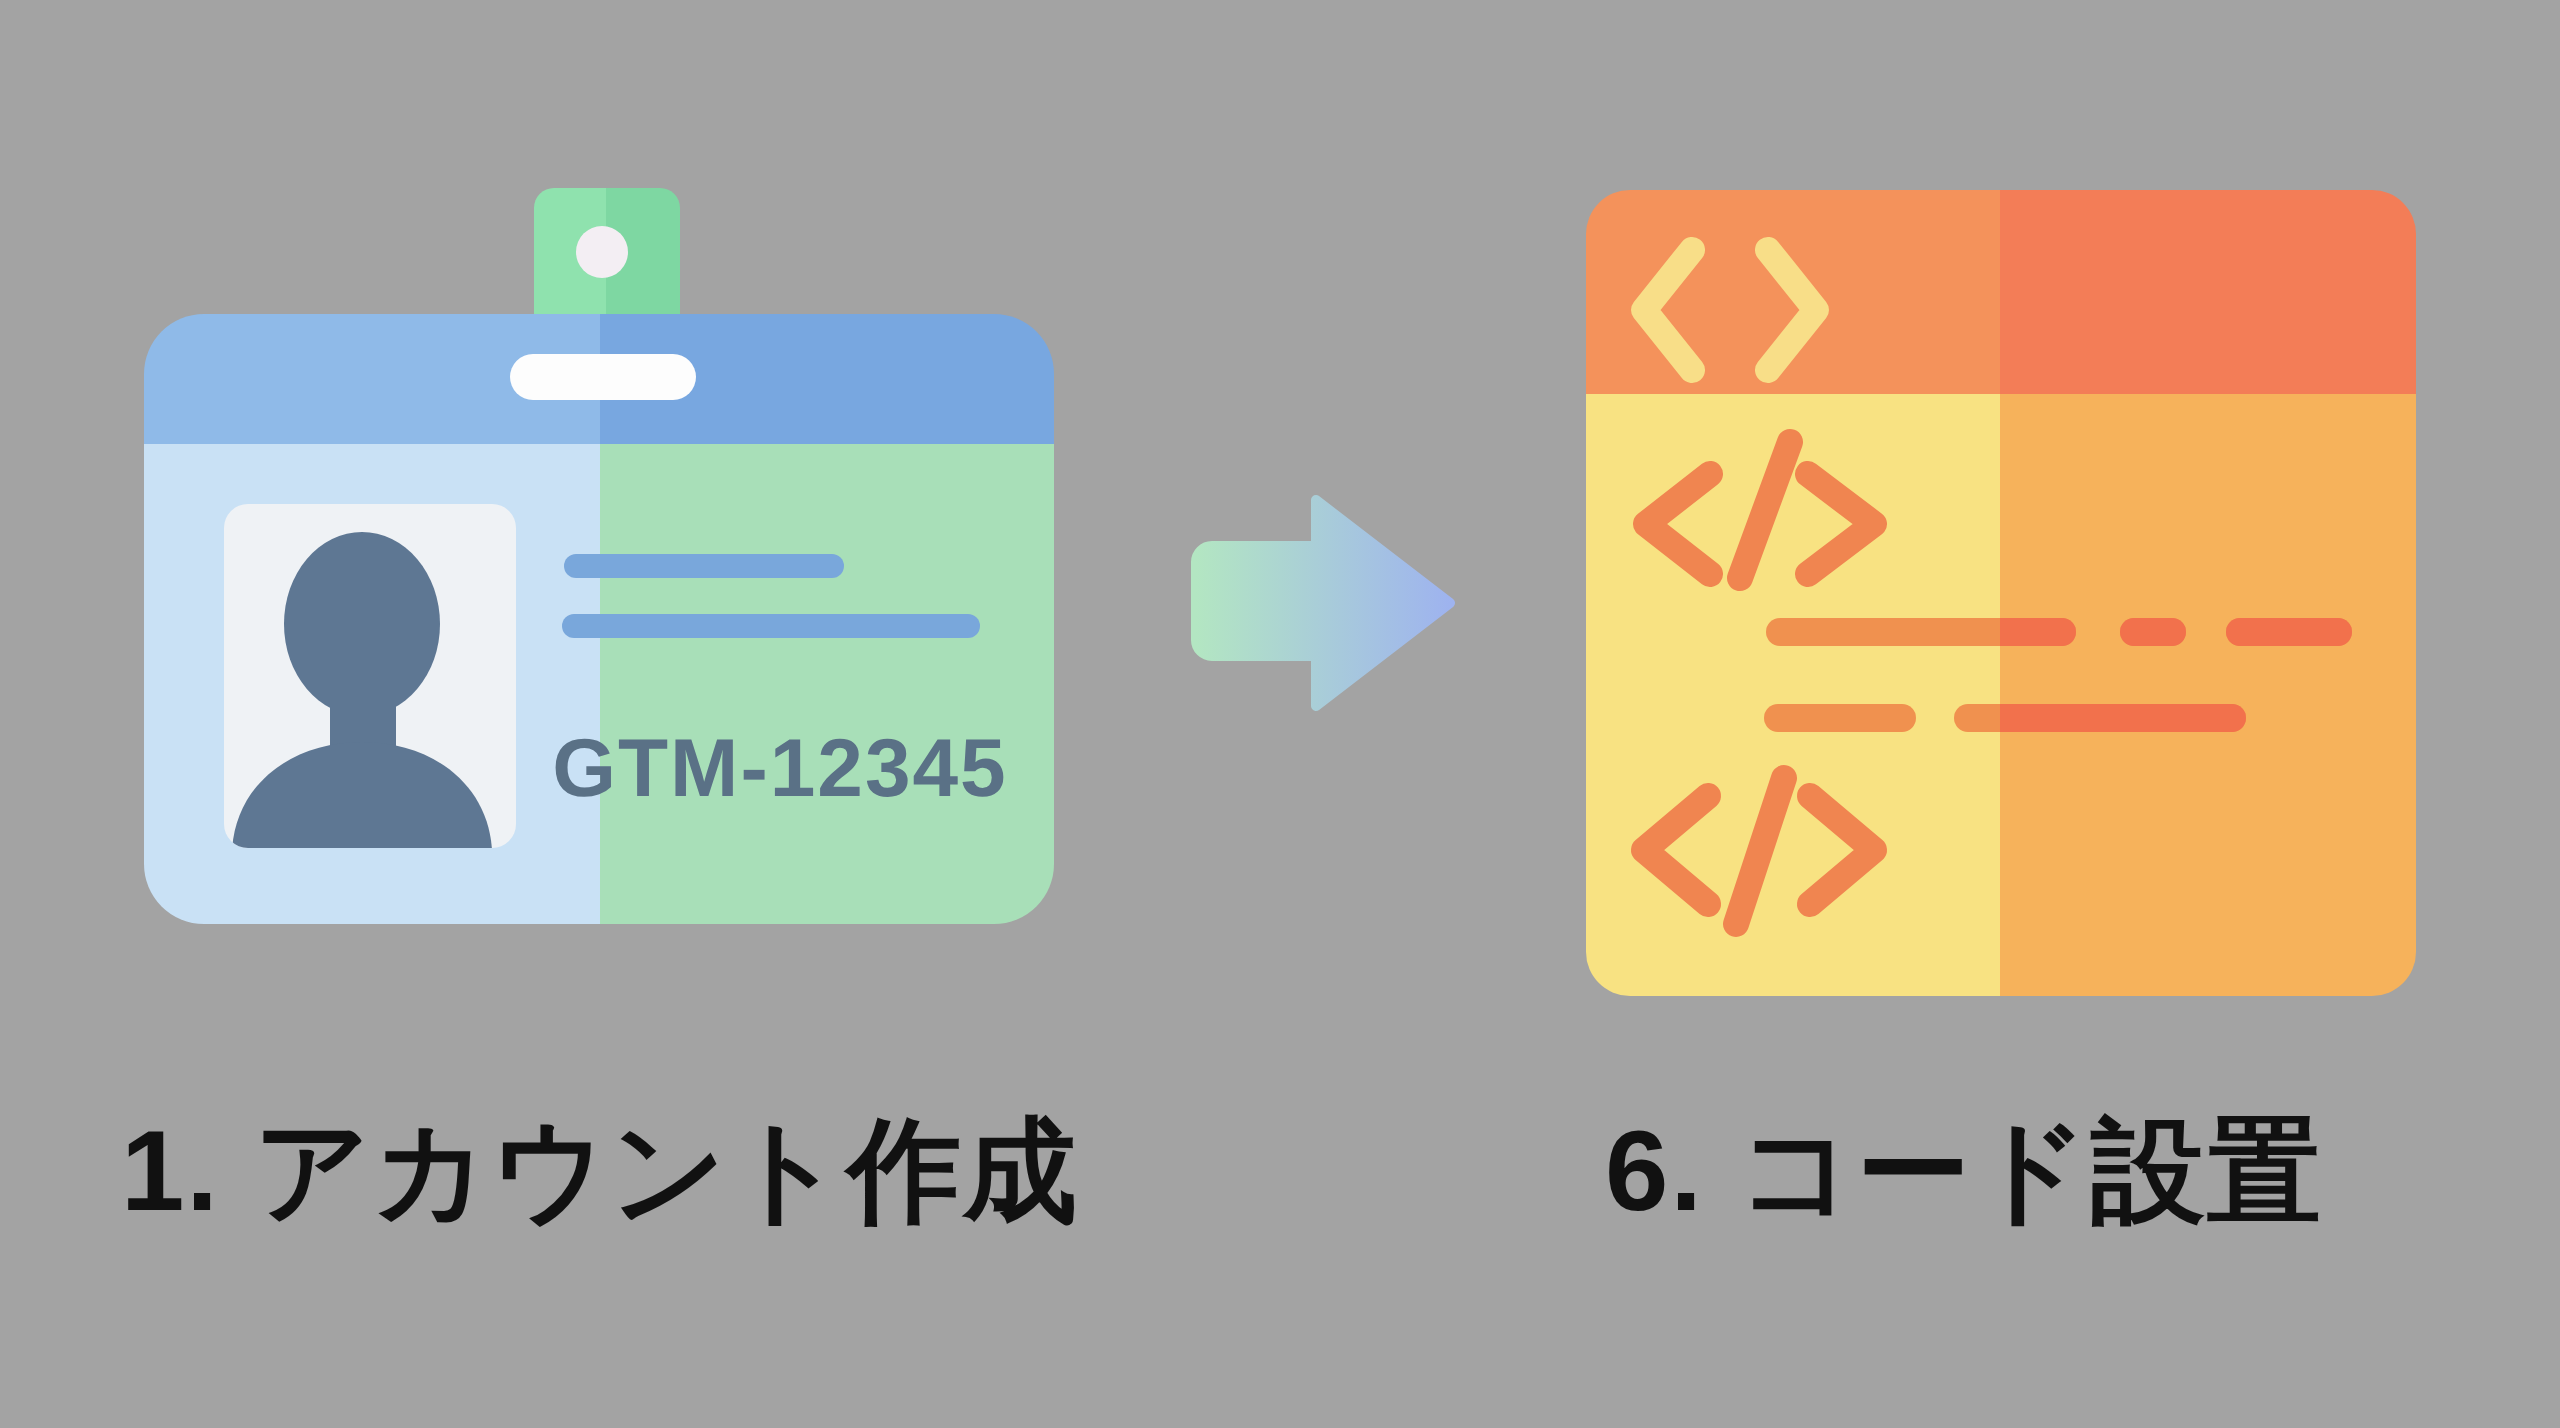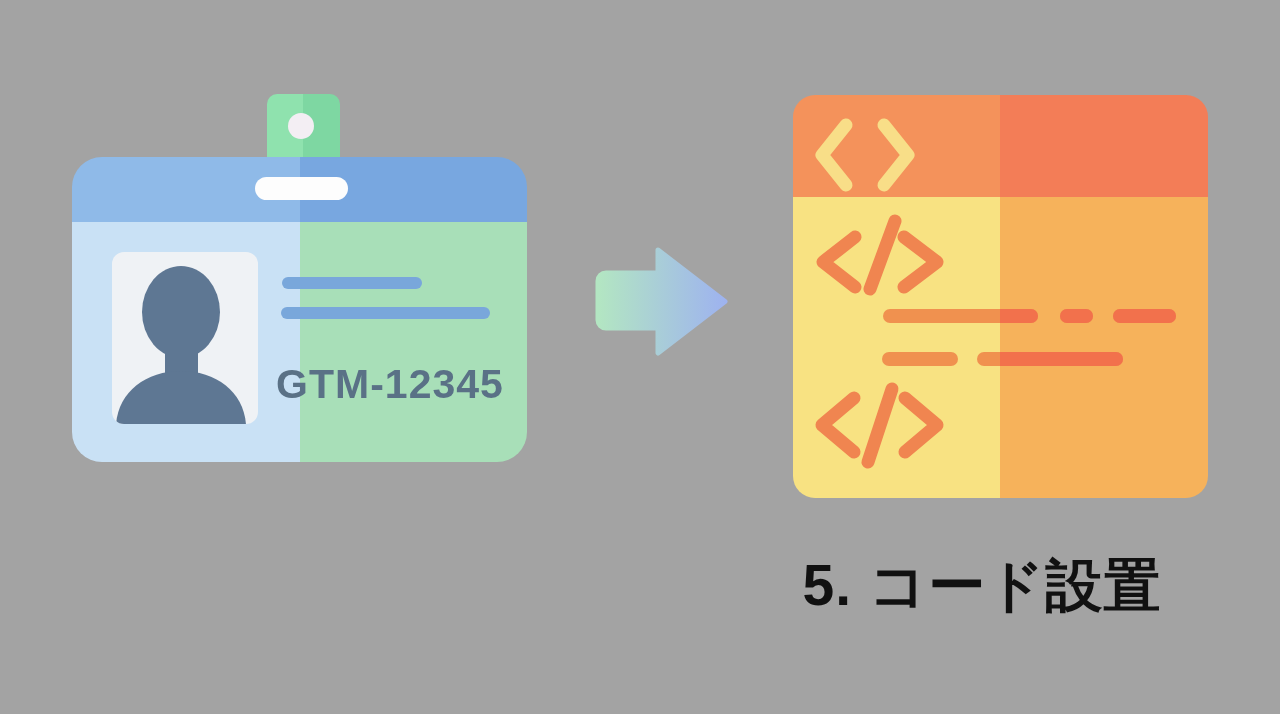--- a/index.html
+++ b/index.html
@@ -127,15 +127,16 @@
       </g>
 
       <g fill="none" stroke-width="13" stroke-linecap="round" stroke-linejoin="round" stroke="#F08550">
         <path d="M854,398 L822,425 L854,452"></path>
         <path d="M868,462 L892,389"></path>
         <path d="M905,398 L937,425 L905,452"></path>
       </g>
     </g>
   </svg>
 
-  <div class="step-label step-label-2">5. コード設置</div>
+  <div class="step-label step-label-1">1. アカウント作成</div>
+  <div class="step-label step-label-2">6. コード設置</div>
 
 </div>
 
 </body></html>

